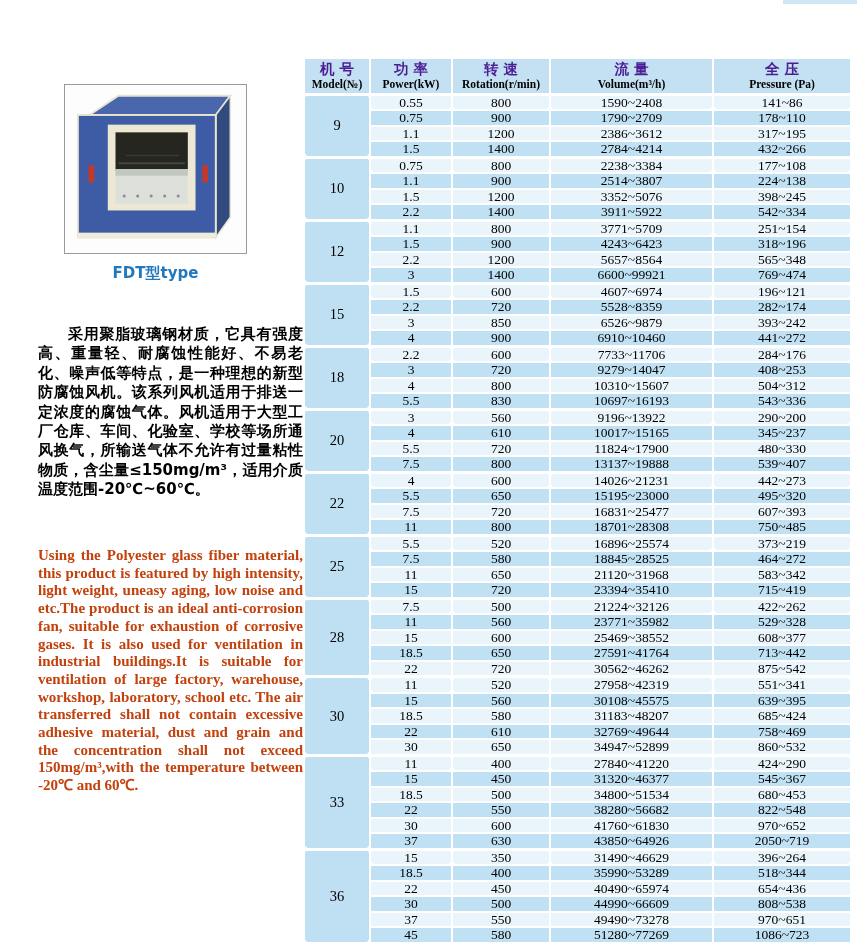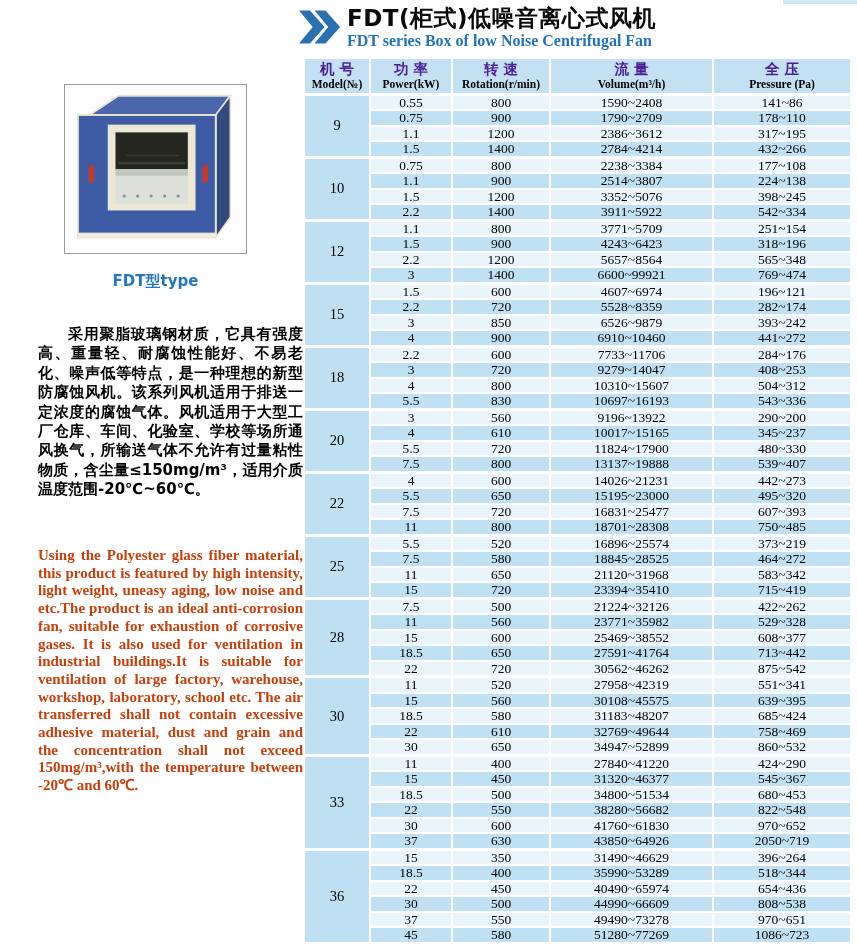--- a/index.html
+++ b/index.html
@@ -15,21 +15,21 @@
   .title-col { margin-left:6px; }
   .page-title { font-family:"DejaVu Sans", sans-serif; font-weight:bold; font-size:23px;
                 color:#0a0a0a; line-height:1.1; letter-spacing:0.5px; }
   .page-subtitle { font-family:"Liberation Serif", serif; font-weight:bold; font-size:16px;
                    color:#2273bb; margin-top:1px; }
 
   
   .photo-frame { position:absolute; left:64px; top:84px; width:183px; height:170px;
                  background:#fdfdfd; border:1px solid #9a9a9a; display:flex;
                  align-items:center; justify-content:center; }
-  .photo-caption { position:absolute; left:64px; top:272px; width:183px; text-align:center;
+  .photo-caption { position:absolute; left:64px; top:264px; width:183px; text-align:center;
                    color:#2277bd; font-weight:bold; font-size:15px;
                    font-family:"DejaVu Sans", sans-serif; }
   .cn-text { position:absolute; left:38px; top:325px; width:265px; color:#000;
              font-family:"DejaVu Sans", sans-serif; font-weight:bold; font-size:15px;
              line-height:19.4px; text-align:justify; text-indent:2em; }
   .en-text { position:absolute; left:38px; top:547px; width:265px; color:#c2410c;
              font-family:"Liberation Serif", serif; font-weight:bold; font-size:15px;
              line-height:17.7px; text-align:justify; }
 
   
@@ -38,42 +38,30 @@
   .spec-table th, .spec-table td { border:2px solid #ffffff; padding:0; text-align:center;
                 vertical-align:middle; }
   .spec-table thead th { background:#c3e1f2; height:36px; }
   .th-cn { font-family:"DejaVu Sans", sans-serif; font-weight:bold; font-size:14.5px;
            line-height:1.15; color:#4c1d95; }
   .th-en { font-family:"Liberation Serif", serif; font-size:11.5px; line-height:1.1; color:#000; }
   .spec-table tbody td { font-family:"Liberation Serif", serif; font-size:13.5px;
            height:13.6px; line-height:1; color:#000; white-space:nowrap; }
   .row-light td { background:#e9f4fb; }
   .row-dark td  { background:#c0e1f3; }
-  .group-start td { border-top:3px solid #ffffff; }
+  .group-start td { border-top:3px solid #ffffff;border-radius:7px; }
   .spec-table td.model-cell { background:#bfe0f2; font-size:14.5px; }
 </style>
 </head>
 <body>
 
 <div class="page">
 
   <div class="top-strip"></div>
 
-  <div class="header-block">
-    <div class="chevron-wrap">
-      <svg viewBox="0 0 46 38" width="42" height="38">
-        <polygon points="0,1 12,1 28,19 12,37 0,37 15,19" fill="#2b6fb4"></polygon>
-        <polygon points="17,1 29,1 45,19 29,37 17,37 32,19" fill="#2b6fb4"></polygon>
-      </svg>
-    </div>
-    <div class="title-col">
-      <div class="page-title">FDT(柜式)低噪音离心式风机</div>
-      <div class="page-subtitle">FDT series Box of low Noise Centrifugal Fan</div>
-    </div>
-  </div>
 
   <div class="photo-frame">
     <svg viewBox="0 0 182 168" width="176" height="162">
 
       <polygon points="22,28 52,8 168,8 153,28" fill="#4a67ad" stroke="#e8e4d0" stroke-width="2"></polygon>
 
       <polygon points="153,28 168,8 168,134 153,155" fill="#314a80" stroke="#e8e4d0" stroke-width="1.5"></polygon>
 
       <rect x="10" y="28" width="143" height="127" fill="#3e5ca6" stroke="#e8e4d0" stroke-width="2"></rect>
 

